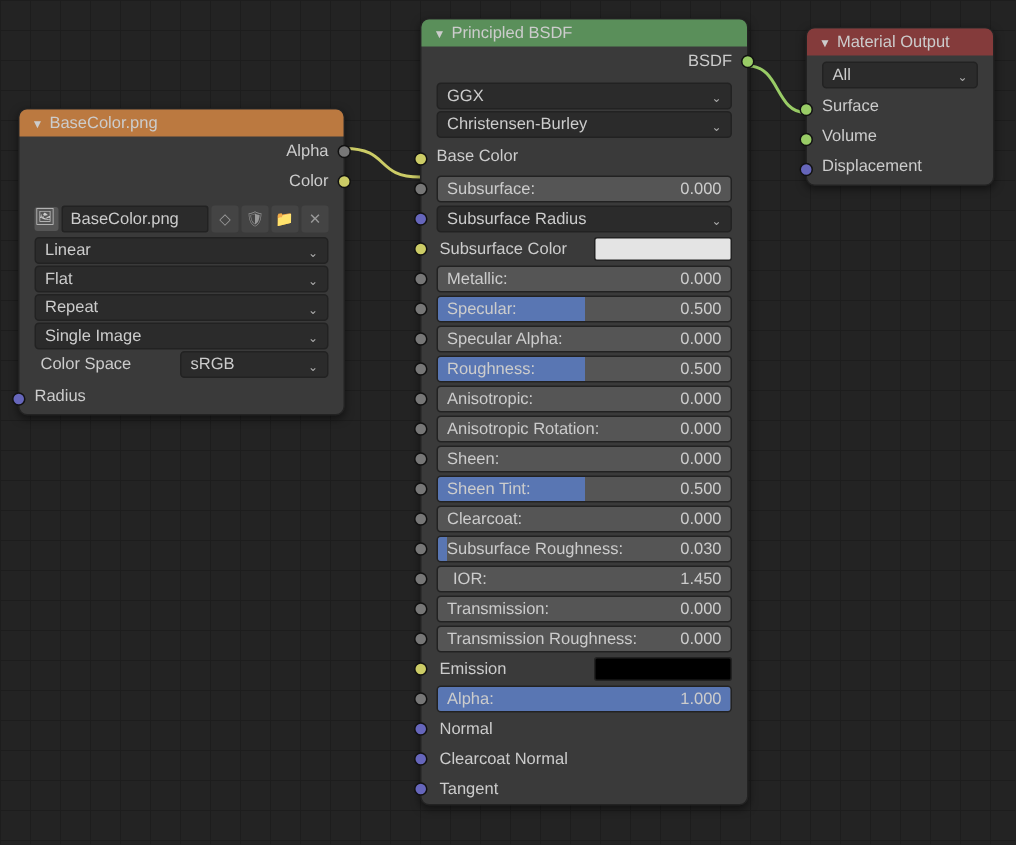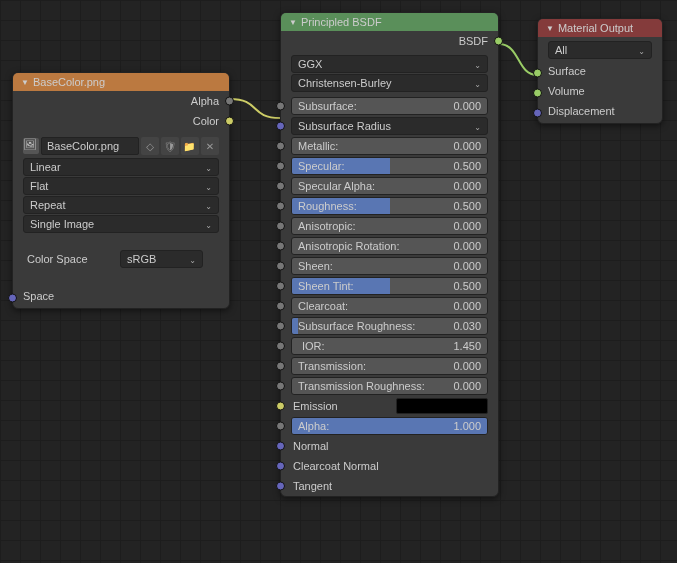--- a/index.html
+++ b/index.html
@@ -22,21 +22,21 @@
 .dot-gr{background:#99cc66}
 .body{padding:3px 6px}
 .sel{background:#2b2b2b;border-radius:3px;padding:2px 6px;margin:1px 4px;display:flex;align-items:flex-end;justify-content:space-between;height:18px;border:1px solid #222}
 .chev{font-size:8px;color:#aaa}
 .inp{display:flex;align-items:center;gap:2px;margin:2px 4px;height:20px}
 .inp .img{width:16px;height:16px;background:#555;border-radius:2px}
 .inp .txt{flex:1;background:#2b2b2b;padding:2px 5px;border-radius:2px;border:1px solid #222}
 .inp .btn{width:18px;height:18px;background:#444;border-radius:2px;display:flex;align-items:center;justify-content:center;font-size:10px;color:#999}
 .row2{display:flex;gap:4px;margin:1px 4px;align-items:center}
 .row2>span:first-child{flex:1;padding:2px 4px}
-.row2 .sel{flex:1;margin:16px}
+.row2 .sel{flex:1;margin:0}
 .slider{background:#555;border-radius:3px;margin:0 4px 1px;padding:2px 6px;display:flex;justify-content:space-between;height:18px;position:relative;overflow:hidden;border:1px solid #222}
 .slider .fill{position:absolute;left:0;top:0;bottom:0;background:#5976b3}
 .slider span{position:relative;z-index:1}
 .swatch{width:92px;height:16px;border-radius:2px;border:1px solid #222}
 .sockrow{display:flex;align-items:center;padding:0 10px;height:20px;position:relative}
 .sockrow .dot{left:-5px}
 .sockrow .slider{flex:1;margin:0}
 .sockrow .sel{flex:1;margin:0}
 .sockrow .label{padding-left:2px}
 .sockrow.swr{justify-content:space-between}
@@ -91,21 +91,21 @@
 <div class="row2">
         <span>Color Space</span>
         <div class="sel">
           <span>sRGB</span>
           <span class="chev">⌄</span>
         </div>
       </div>
 </div>
 <div class="insock">
       <span class="dot dot-b"></span>
-      <span>Space</span>
+      <span>Radius</span>
     </div>
 </div>
 
 <div class="node" style="left:280px;top:12px;width:219px">
 <div class="hdr hdr-bsdf">
       <span class="tri">▼</span>
       <span>Principled BSDF</span>
     </div>
 <div class="outsock">
       <span>BSDF</span>
@@ -114,36 +114,45 @@
 <div class="body">
 <div class="sel">
         <span>GGX</span>
         <span class="chev">⌄</span>
       </div>
 <div class="sel">
         <span>Christensen-Burley</span>
         <span class="chev">⌄</span>
       </div>
 </div>
+<div class="insock">
+      <span class="dot dot-y"></span>
+      <span>Base Color</span>
+    </div>
 <div id="params">
       <div class="sockrow">
         <span class="dot dot-g"></span>
         <div class="slider">
           <span class="fill" style="width:0%"></span>
           <span>Subsurface:</span>
           <span>0.000</span>
         </div>
       </div>
       <div class="sockrow">
         <span class="dot dot-b"></span>
         <div class="sel">
           <span>Subsurface Radius</span>
           <span class="chev">⌄</span>
         </div>
       </div>
+      <div class="sockrow swr">
+        <span class="dot dot-y"></span>
+        <span class="label">Subsurface Color</span>
+        <span class="swatch" style="background: rgb(228, 228, 228);"></span>
+      </div>
       <div class="sockrow">
         <span class="dot dot-g"></span>
         <div class="slider">
           <span class="fill" style="width:0%"></span>
           <span>Metallic:</span>
           <span>0.000</span>
         </div>
       </div>
       <div class="sockrow">
         <span class="dot dot-g"></span>

